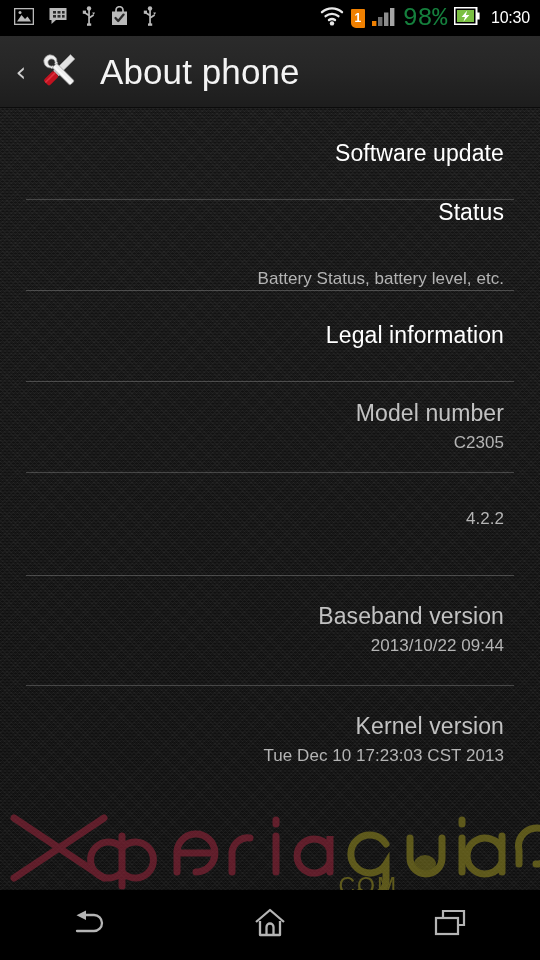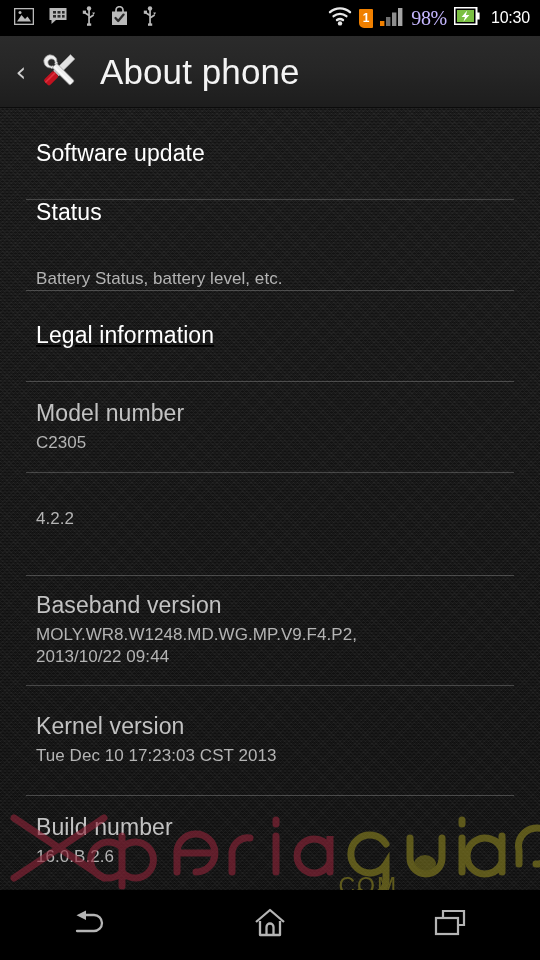--- a/index.html
+++ b/index.html
@@ -26,24 +26,24 @@
     width: 540px;
     background: #000;
     display: flex;
     align-items: center;
     padding: 0 10px 0 14px;
   }
   .sb-left { display: flex; align-items: center; gap: 14px; }
   .sb-right { margin-left: auto; display: flex; align-items: center; gap: 7px; }
   .sb-icon { display: block; }
   #status-battery-percent {
-    color: #c4b5fd;
-    font-size: 20px;
+    color: #15803d;
+    font-size: 25px;
     letter-spacing: -0.3px;
-    font-family: Liberation Serif, serif;
+    font-family: Liberation Mono, monospace;
   }
   #status-clock {
     color: #ffffff;
     font-size: 16px;
     letter-spacing: -0.2px;
     margin-left: 4px;
     font-family: "Liberation Sans", sans-serif;
   }
   .sim-badge {
     width: 14px; height: 19px;
@@ -109,31 +109,32 @@
     content: "";
     position: absolute;
     left: 26px; right: 26px; top: 0;
     height: 1px;
     background: rgba(190,190,190,0.30);
   }
   .row-title {
     font-size: 23px;
     line-height: 1.25;
     letter-spacing: 0.1px;
+    text-align: right;
   }
   .row-title.action { color: #ffffff; }
   .row-title.info   { color: #c2c2c2; }
   .row-sub {
     font-size: 17px;
     color: #b4b4b4;
     line-height: 1.32;
     margin-top: 4px;
     letter-spacing: 0.05px;
   }
-  .row-sub .line { display: block; }
+  .row-sub .line { display: block; text-align: right; }
 
   
   #watermark {
     position: absolute;
     left: 0; bottom: -6px;
     width: 540px;
     height: 110px;
     pointer-events: none;
     opacity: 0.62;
   }
@@ -286,51 +287,44 @@
     <div id="list-container">
         <div class="list-row" style="height: 91px;">
           <div class="row-title action">Software update</div>
         </div>
         <div class="list-row" style="height: 91px; gap: 37px;">
           <div class="row-title action">Status</div>
           <div class="row-sub">
             <span class="line">Battery Status, battery level, etc.</span>
           </div>
         </div>
-        <div class="list-row" style="height: 91px; text-decoration: underline;">
+        <div class="list-row" style="height: 91px;">
           <div class="row-title action">Legal information</div>
         </div>
         <div class="list-row" style="height: 91px;">
           <div class="row-title info">Model number</div>
           <div class="row-sub">
             <span class="line">C2305</span>
           </div>
         </div>
         <div class="list-row" style="height: 91px;">
           <div class="row-sub">
             <span class="line">4.2.2</span>
           </div>
         </div>
         <div class="list-row" style="height: 110px; margin-top: 12px;">
           <div class="row-title info">Baseband version</div>
           <div class="row-sub">
-            <span class="line">MOLY.WR8.W1248.MD.WG.MP.V9.F4.P2,</span>
             <span class="line">2013/10/22 09:44</span>
           </div>
         </div>
         <div class="list-row" style="height: 110px;">
           <div class="row-title info">Kernel version</div>
           <div class="row-sub">
             <span class="line">Tue Dec 10 17:23:03 CST 2013</span>
-          </div>
-        </div>
-        <div class="list-row" style="height: 91px;">
-          <div class="row-title info">Build number</div>
-          <div class="row-sub">
-            <span class="line">16.0.B.2.6</span>
           </div>
         </div>
       </div>
 
     <svg id="watermark" viewBox="0 0 540 110">
       <g fill="none" stroke="#8e2438" stroke-width="7" stroke-linecap="round">
         <path d="M14 32 L104 92 M104 32 L14 92"></path>
         <path d="M122 50 L122 100 M122 62 a18 18 0 1 1 0 24 a18 18 0 1 1 0 -24"></path>
         <path d="M196 86 a19 19 0 1 0 -19 -17 L177 86"></path>
         <path d="M178 67 L214 67"></path>

